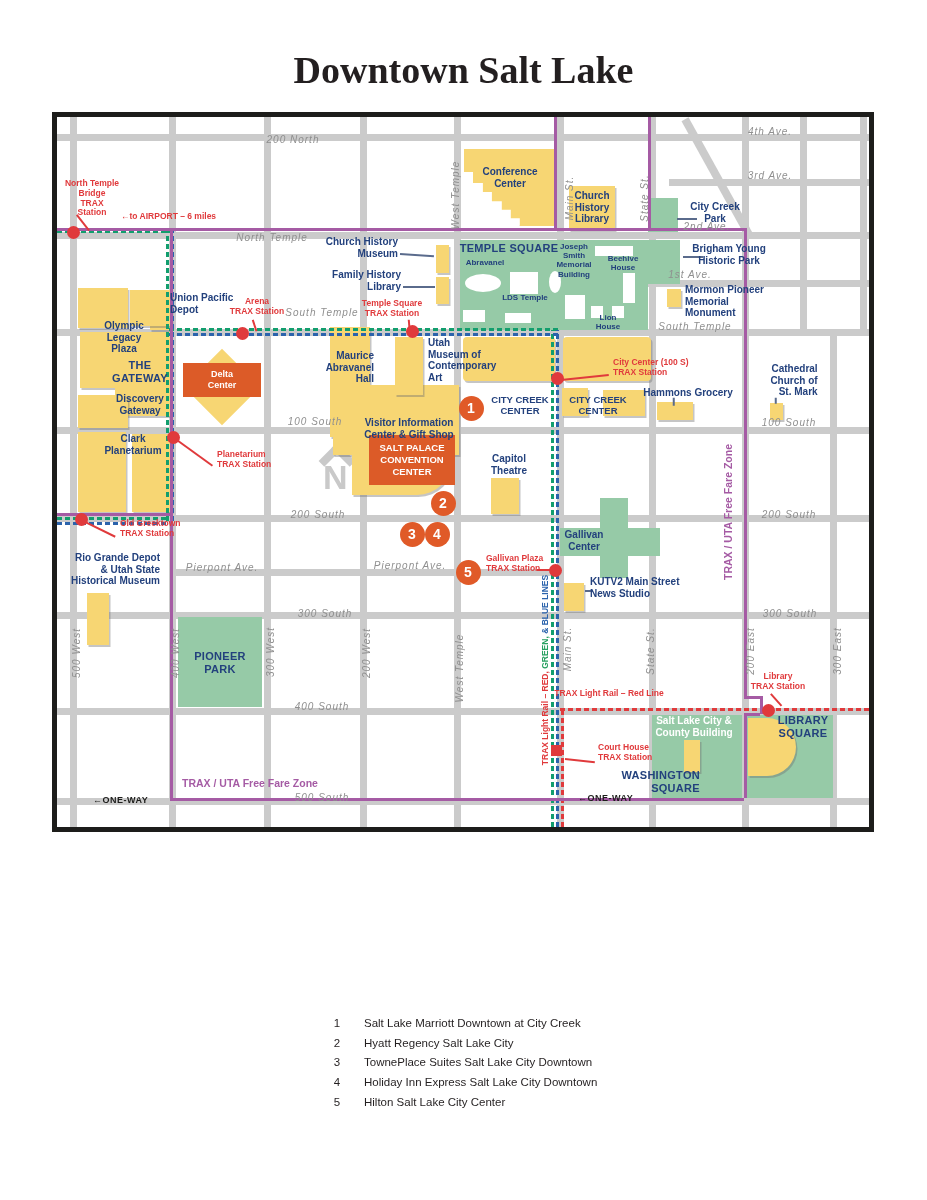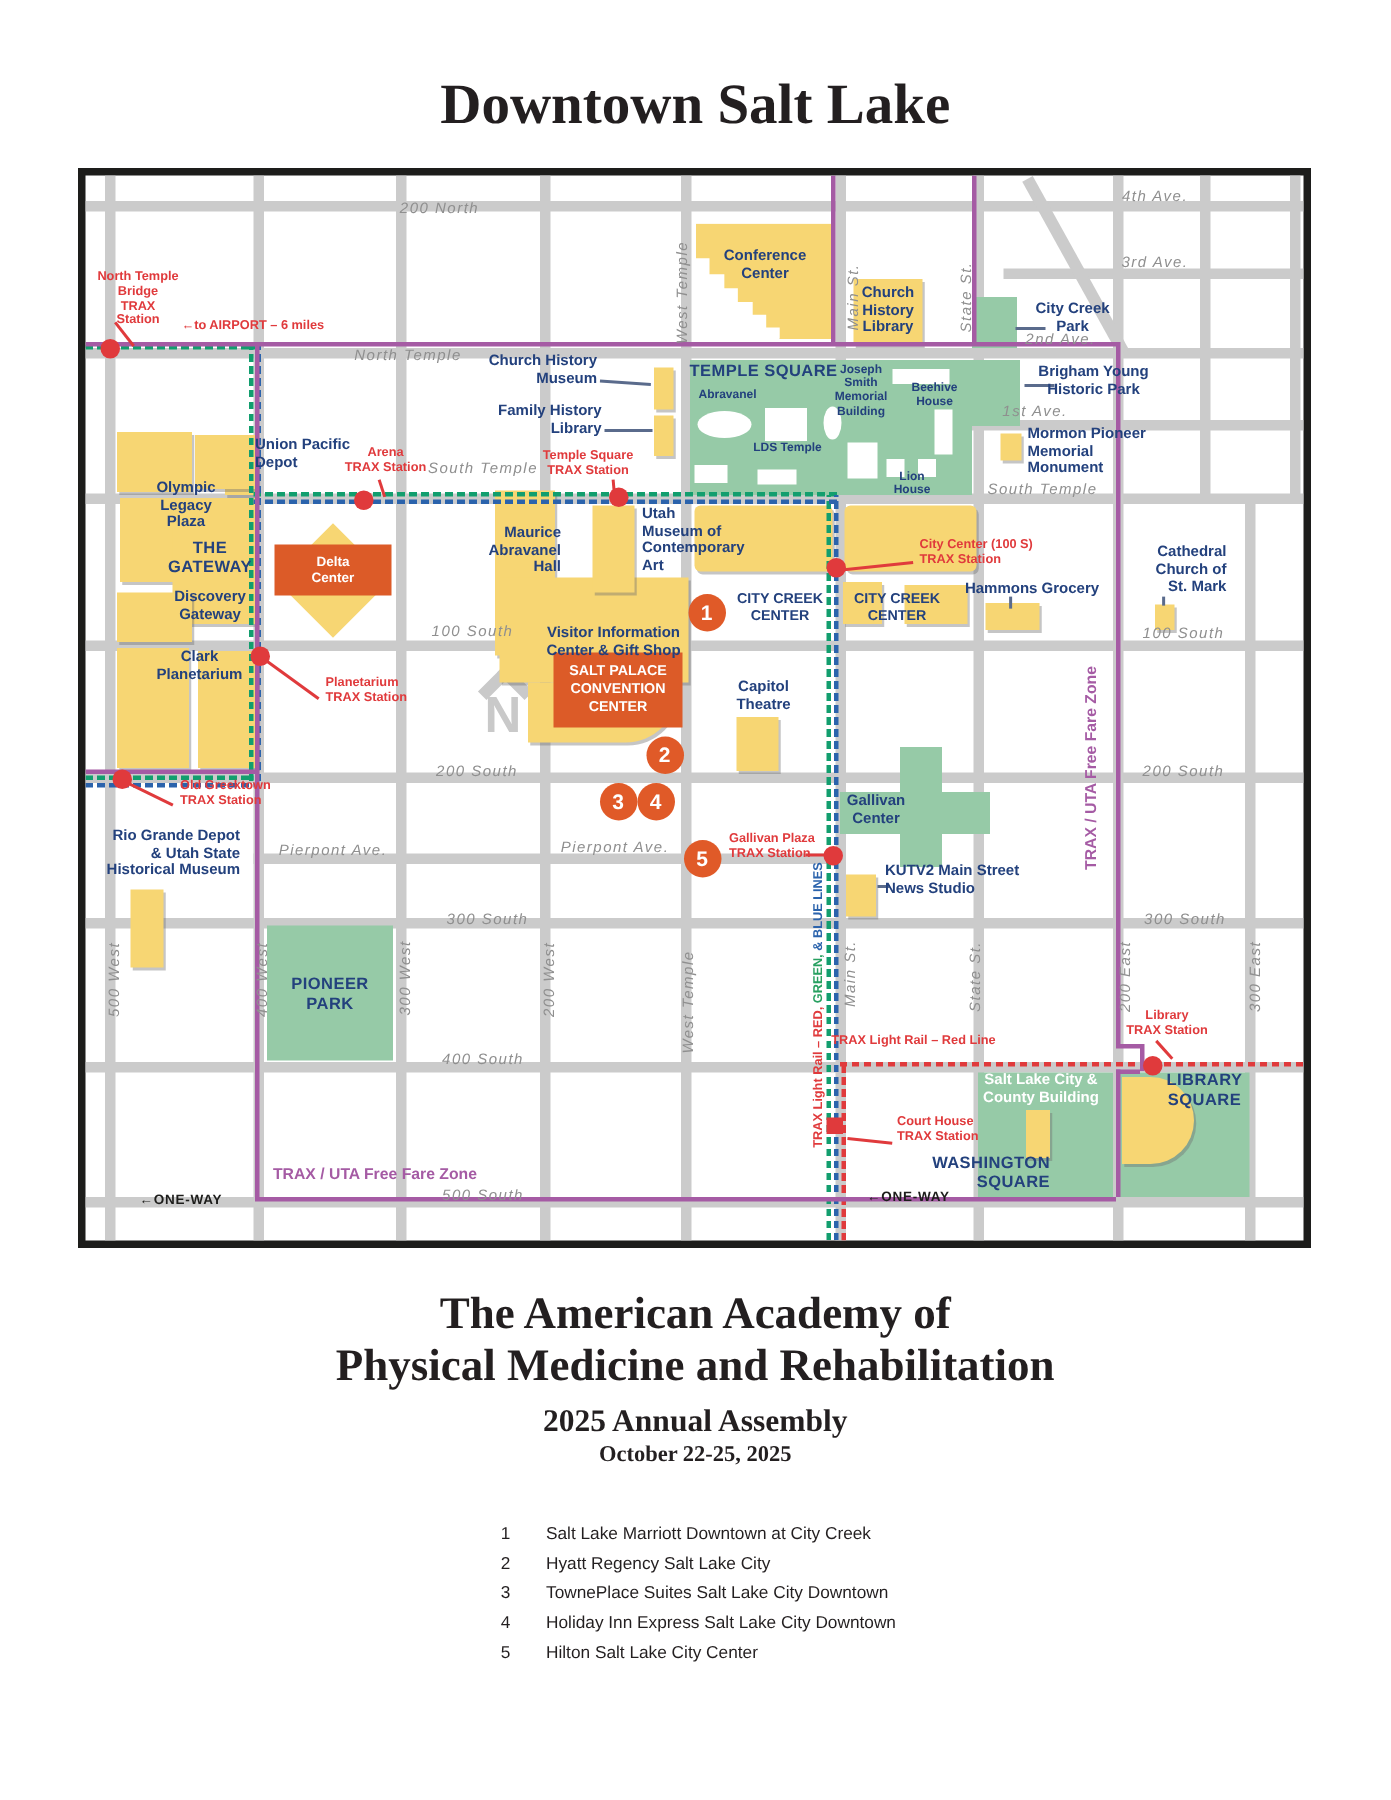--- a/index.html
+++ b/index.html
@@ -311,26 +311,20 @@
 TRAX Station</div>
         <div class="lbl trax" style="left: 552px; top: 577px; text-align: center; transform: translate(-50%, -50%);">TRAX Light Rail – Red Line</div>
         <div class="lbl ffz" style="left: 125px; top: 666px; text-align: left; transform: translate(0px, -50%);">TRAX / UTA Free Fare Zone</div>
         <div class="lbl ffz" style="left: 671px; top: 395px; text-align: center; transform: translate(-50%, -50%) rotate(-90deg);">TRAX / UTA Free Fare Zone</div>
         <div class="lbl ow" style="left: 36px; top: 683px; text-align: left; transform: translate(0px, -50%);">←ONE-WAY</div>
         <div class="lbl ow" style="left: 521px; top: 681px; text-align: left; transform: translate(0px, -50%);">←ONE-WAY</div>
         <div class="mcv" style="left: 488px; top: 553px; transform: translate(-50%, -50%) rotate(-90deg);"><span style="color: rgb(224, 58, 60);">TRAX Light Rail – </span><span style="color: rgb(224, 58, 60);">RED, </span><span style="color: rgb(39, 160, 96);">GREEN, </span><span style="color: rgb(43, 99, 172);">&amp; BLUE LINES</span></div>
       </div>
   </div>
 
-  <div class="footer">
-    <div class="org">The American Academy of</div>
-    <div class="org">Physical Medicine and Rehabilitation</div>
-    <div class="assembly">2025 Annual Assembly</div>
-    <div class="dates">October 22-25, 2025</div>
-  </div>
 
   <div class="hotels" id="hotels">
       <div class="hotel-row">
         <span class="hotel-num">1</span>
         <span class="hotel-name">Salt Lake Marriott Downtown at City Creek</span>
       </div>
       <div class="hotel-row">
         <span class="hotel-num">2</span>
         <span class="hotel-name">Hyatt Regency Salt Lake City</span>
       </div>

